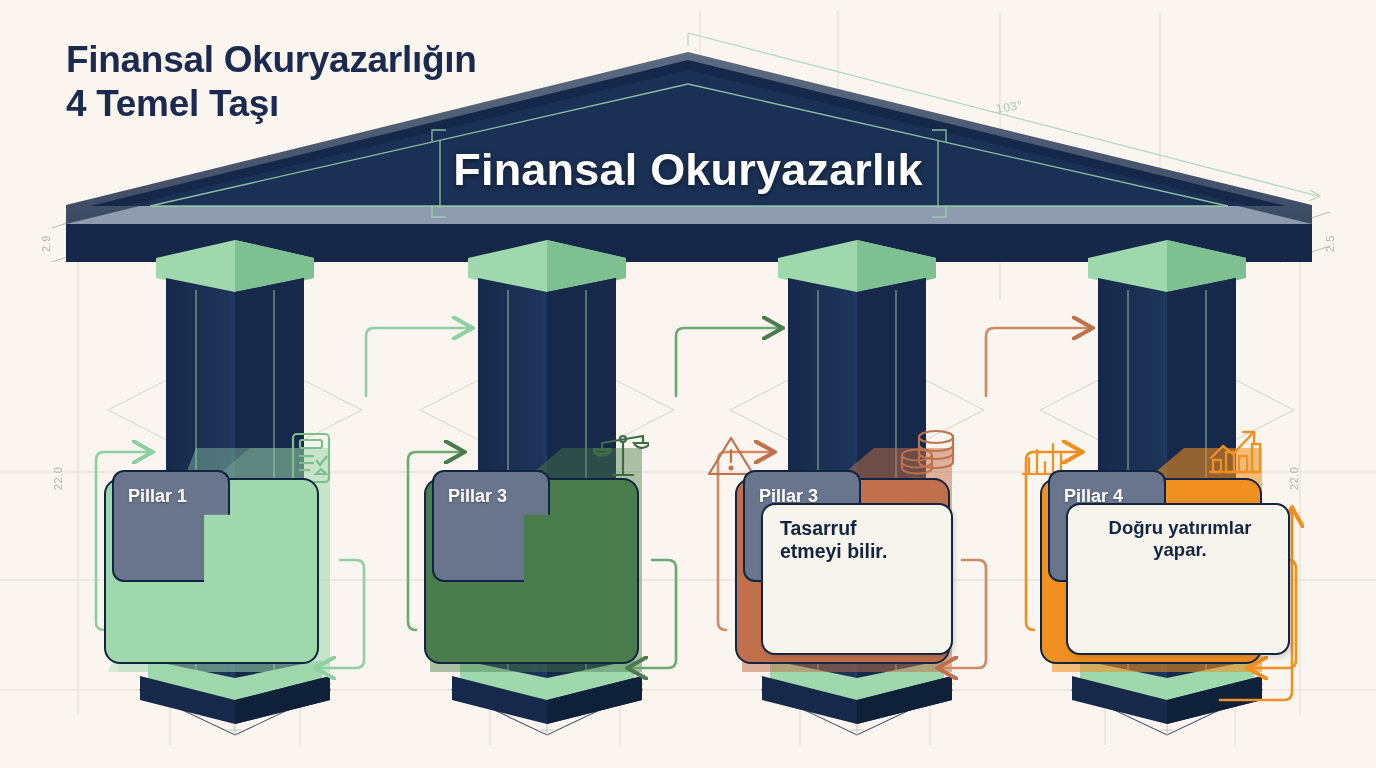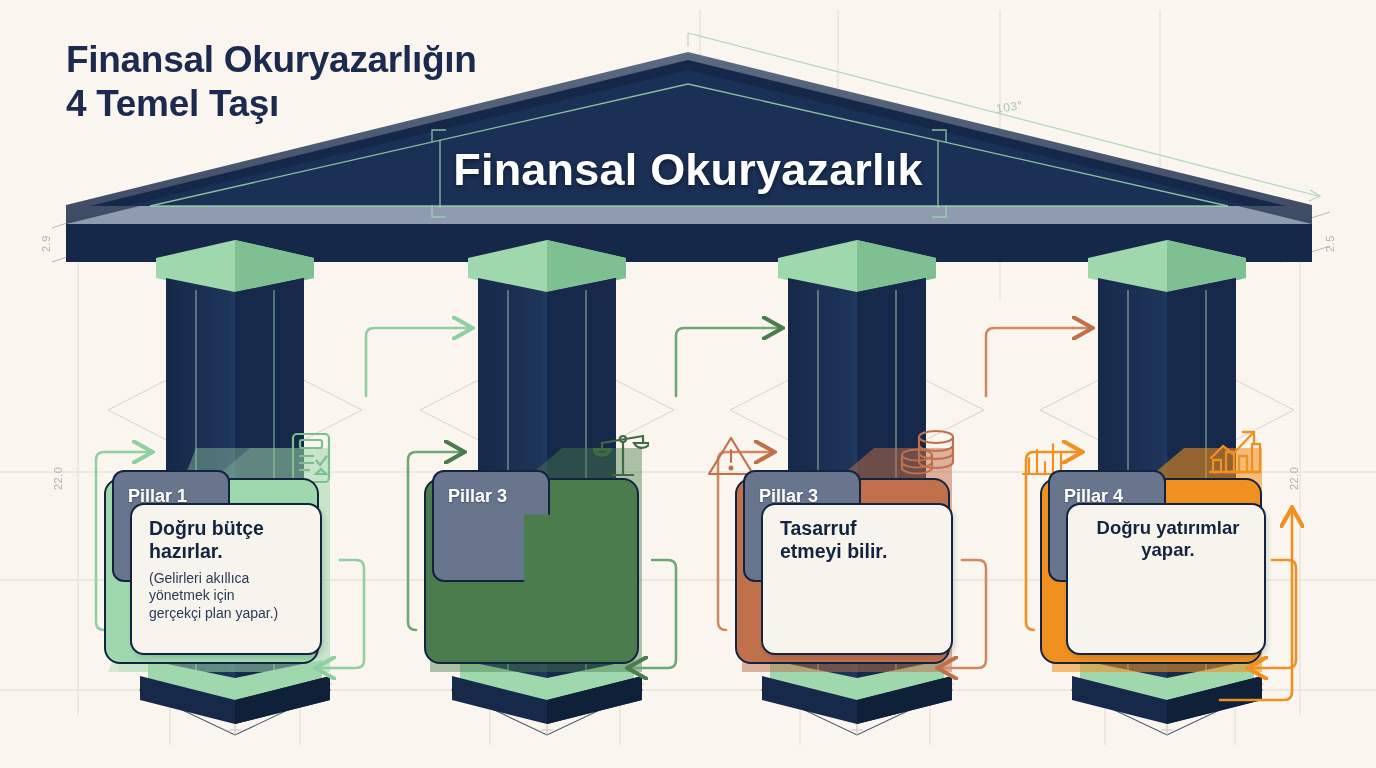--- a/index.html
+++ b/index.html
@@ -373,27 +373,20 @@
   <div class="bp-text bp-rot" style="left:40px; top:252px;">2.9</div>
   <div class="bp-text bp-rot" style="left:1324px; top:252px;">2.5</div>
   <div class="bp-text bp-rot" style="left:52px; top:490px;">22.0</div>
   <div class="bp-text bp-rot" style="left:1288px; top:490px;">22.0</div>
 
   <div class="cluster cluster-1">
     <div class="accent-box" style="background:#9fd8ad;"></div>
     <div class="pillar-tab">
       <span>Pillar 1</span>
     </div>
-    <div class="card">
-      <div class="card-title">Doğru bütçe
-hazırlar.</div>
-      <div class="card-sub">(Gelirleri akıllıca
-yönetmek için
-gerçekçi plan yapar.)</div>
-    </div>
   </div>
 
   <div class="cluster cluster-2">
     <div class="accent-box" style="background:#4a7c4e;"></div>
     <div class="pillar-tab">
       <span>Pillar 3</span>
     </div>
   </div>
 
   <div class="cluster cluster-3">
@@ -405,19 +398,19 @@
       <div class="card-title">Tasarruf
 etmeyi bilir.</div>
     </div>
   </div>
 
   <div class="cluster cluster-4">
     <div class="accent-box" style="background:#f09020; width:222px;"></div>
     <div class="pillar-tab">
       <span>Pillar 4</span>
     </div>
-    <div class="card" style="width:200px;">
+    <div class="card" style="width:224px;">
       <div class="card-title" style="font-size:18.5px;">Doğru yatırımlar
 yapar.</div>
     </div>
   </div>
 
 </div>
 
 </body></html>

